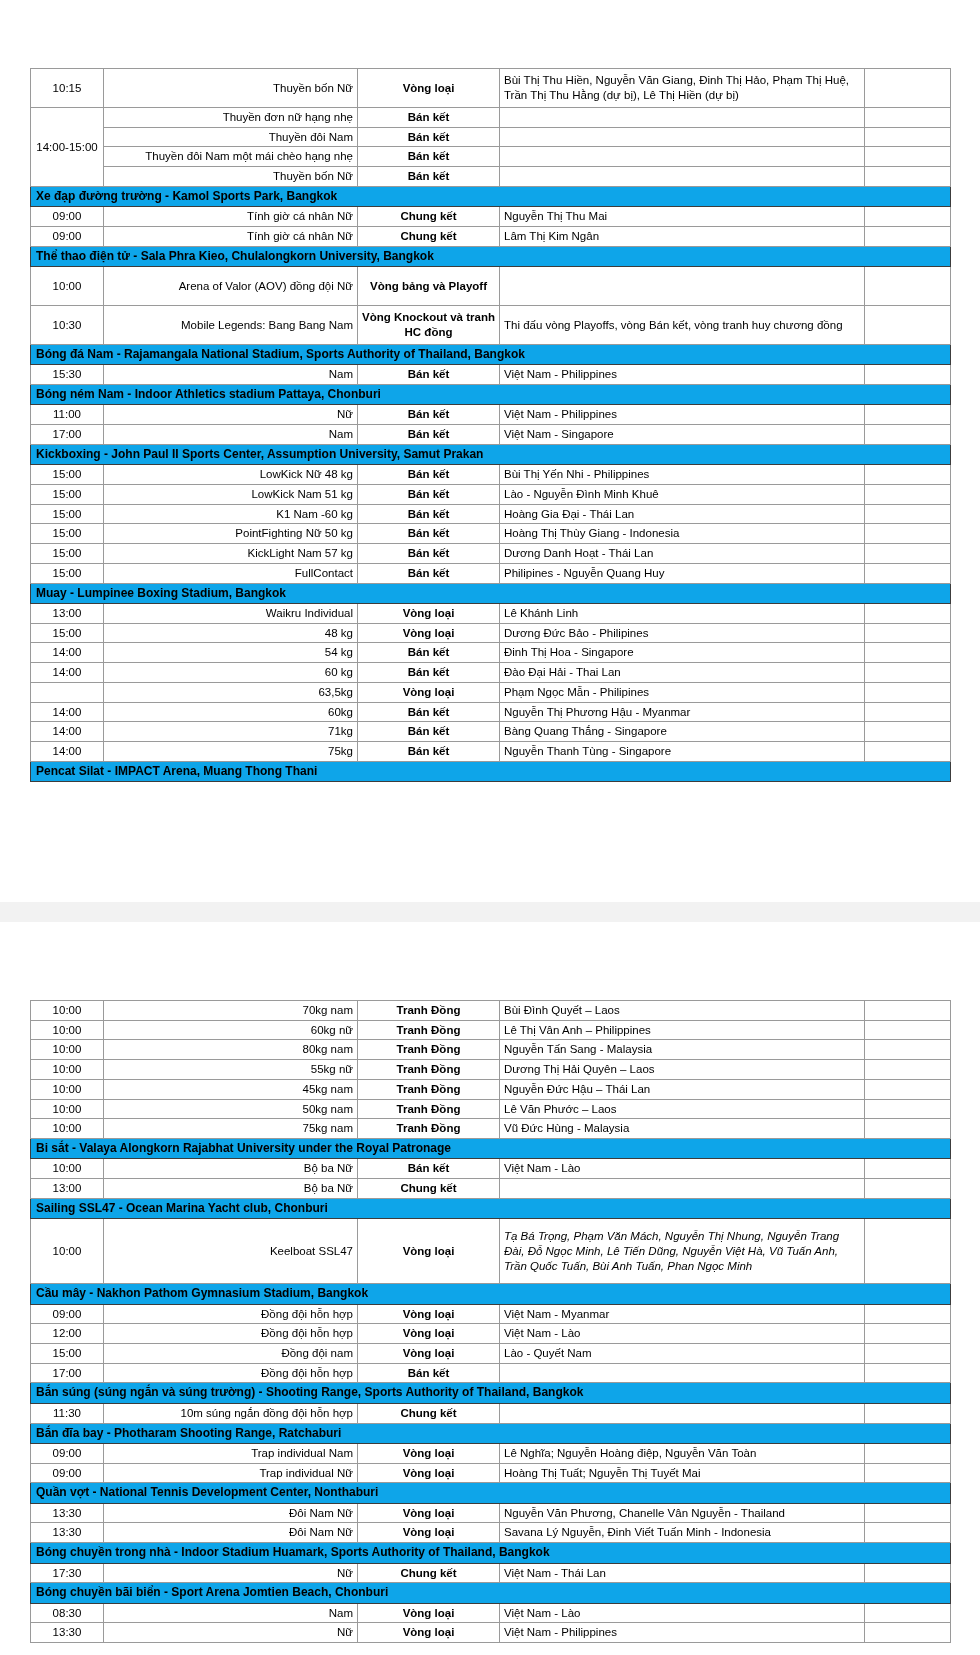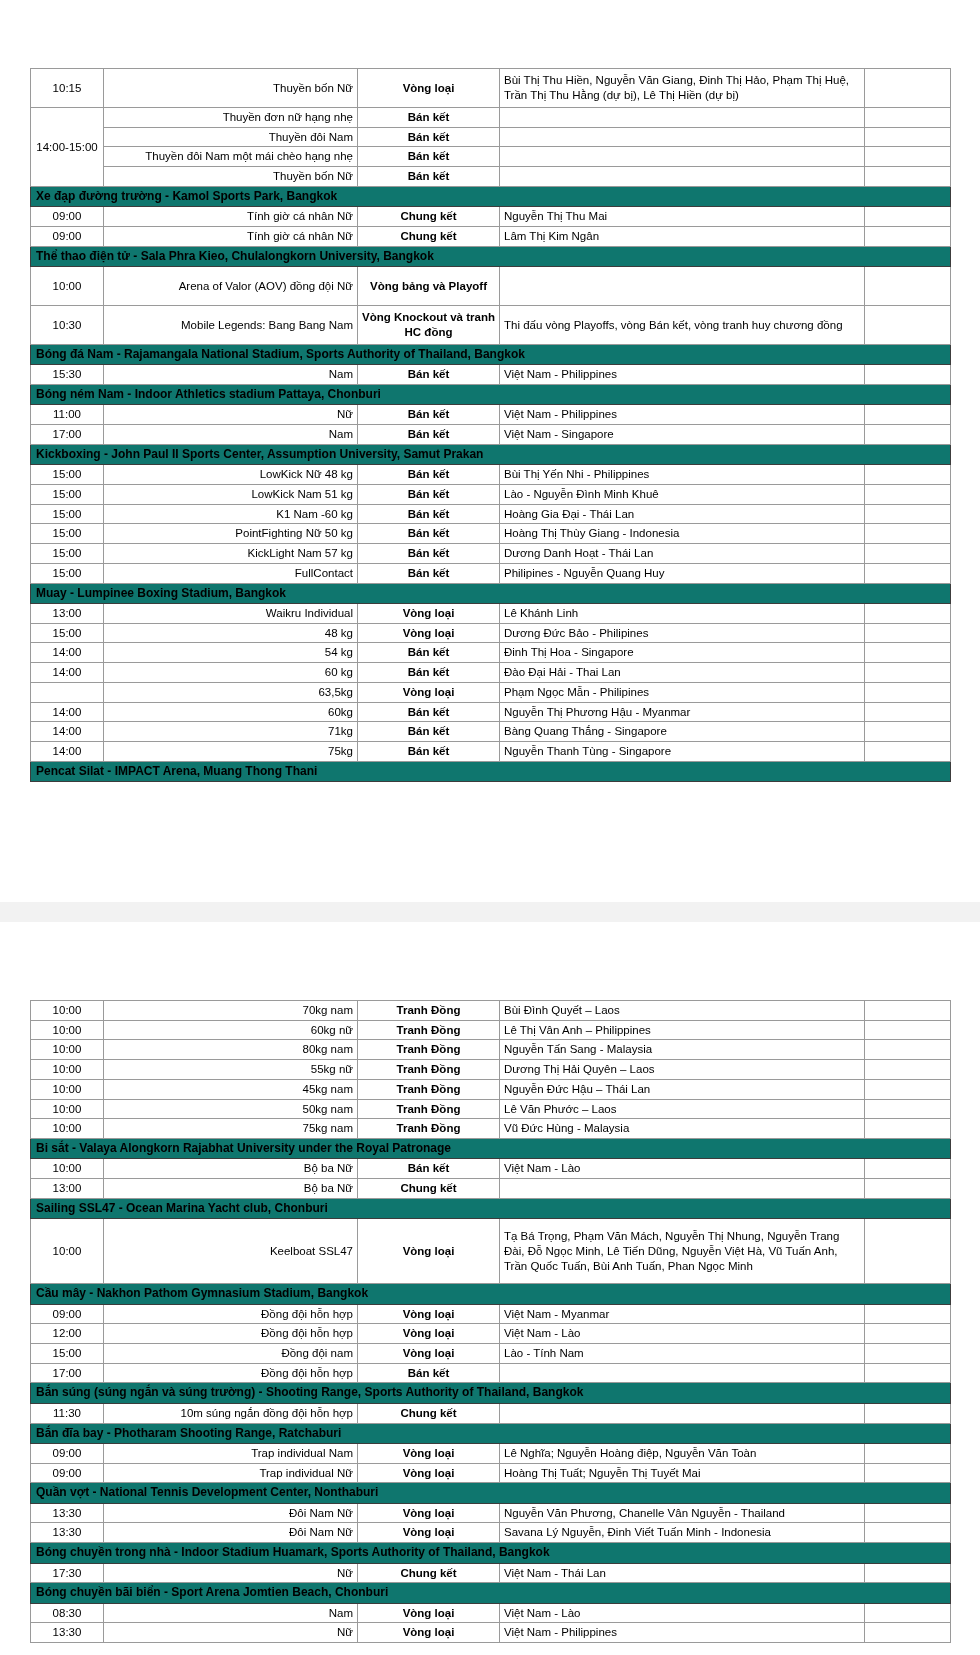--- a/index.html
+++ b/index.html
@@ -56,21 +56,21 @@
   }
   td.detail {
     text-align: left;
     border-right: 1px solid #3c3c3c;
     margin-top: 34px;
   }
   td.last {
     text-align: left;
   }
   tr.section td {
-    background: #0f766e;
+    background: #0ea5e9;
     font-weight: bold;
     font-size: 12px;
     text-align: left;
     padding: 2px 5px;
     border-top: 1px solid #3c3c3c;
     border-bottom: 1px solid #3c3c3c;
     border-left: 1px solid #3c3c3c;
     border-right: 1px solid #3c3c3c;
   }
   td.tall { height: 34px; }
@@ -379,21 +379,21 @@
             <td class="detail"></td>
             <td class="last"></td>
           </tr>
           <tr class="section">
             <td colspan="5">Sailing SSL47 - Ocean Marina Yacht club, Chonburi</td>
           </tr>
           <tr>
             <td class="time" style="height: 60px;">10:00</td>
             <td class="event" style="height: 60px;">Keelboat SSL47</td>
             <td class="round" style="height: 60px;">Vòng loại</td>
-            <td class="detail" style="height: 60px;">Tạ Bá Trọng, Phạm Văn Mách, Nguyễn Thị Nhung, Nguyễn Trang Đài, Đỗ Ngọc Minh, Lê Tiến Dũng, Nguyễn Việt Hà, Vũ Tuấn Anh, Trần Quốc Tuấn, Bùi Anh Tuấn, Phan Ngọc Minh</td>
+            <td class="detail" style="height: 60px; font-style: italic;">Tạ Bá Trọng, Phạm Văn Mách, Nguyễn Thị Nhung, Nguyễn Trang Đài, Đỗ Ngọc Minh, Lê Tiến Dũng, Nguyễn Việt Hà, Vũ Tuấn Anh, Trần Quốc Tuấn, Bùi Anh Tuấn, Phan Ngọc Minh</td>
             <td class="last" style="height: 60px;"></td>
           </tr>
           <tr class="section">
             <td colspan="5">Cầu mây - Nakhon Pathom Gymnasium Stadium, Bangkok</td>
           </tr>
           <tr>
             <td class="time">09:00</td>
             <td class="event">Đồng đội hỗn hợp</td>
             <td class="round">Vòng loại</td>
             <td class="detail">Việt Nam - Myanmar</td>
@@ -403,21 +403,21 @@
             <td class="time">12:00</td>
             <td class="event">Đồng đội hỗn hợp</td>
             <td class="round">Vòng loại</td>
             <td class="detail">Việt Nam - Lào</td>
             <td class="last"></td>
           </tr>
           <tr>
             <td class="time">15:00</td>
             <td class="event">Đồng đội nam</td>
             <td class="round">Vòng loại</td>
-            <td class="detail">Lào - Tính Nam</td>
+            <td class="detail">Lào - Quyết Nam</td>
             <td class="last"></td>
           </tr>
           <tr>
             <td class="time">17:00</td>
             <td class="event">Đồng đội hỗn hợp</td>
             <td class="round">Bán kết</td>
             <td class="detail"></td>
             <td class="last"></td>
           </tr>
           <tr class="section">

